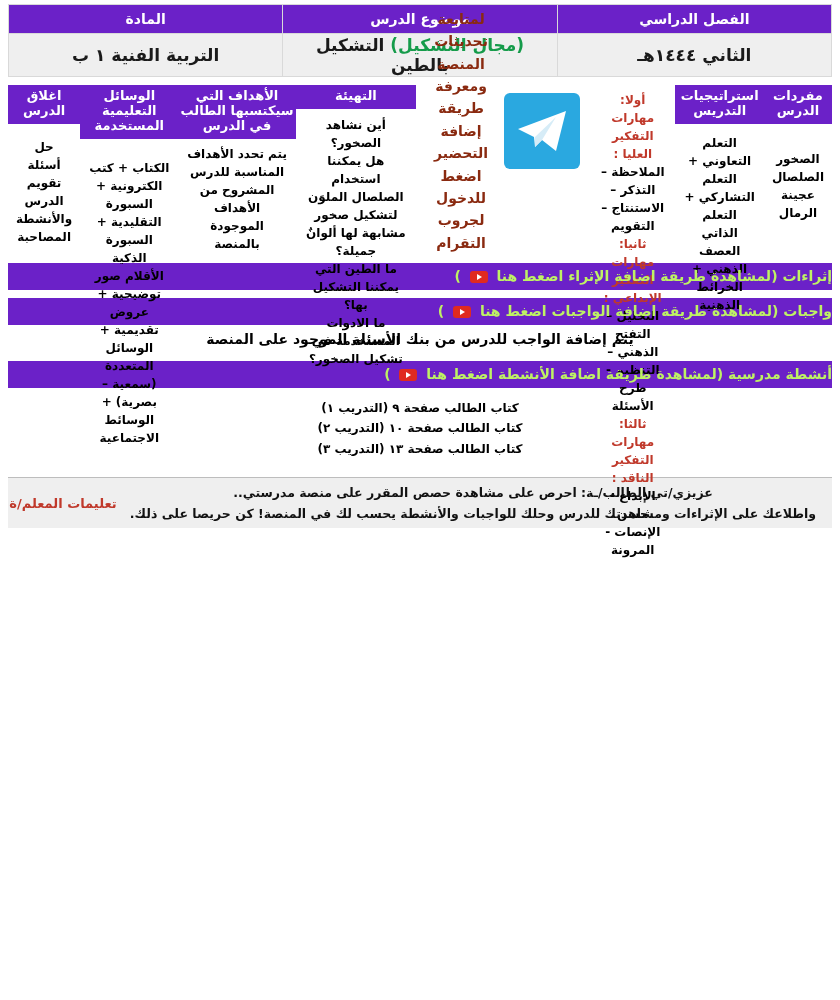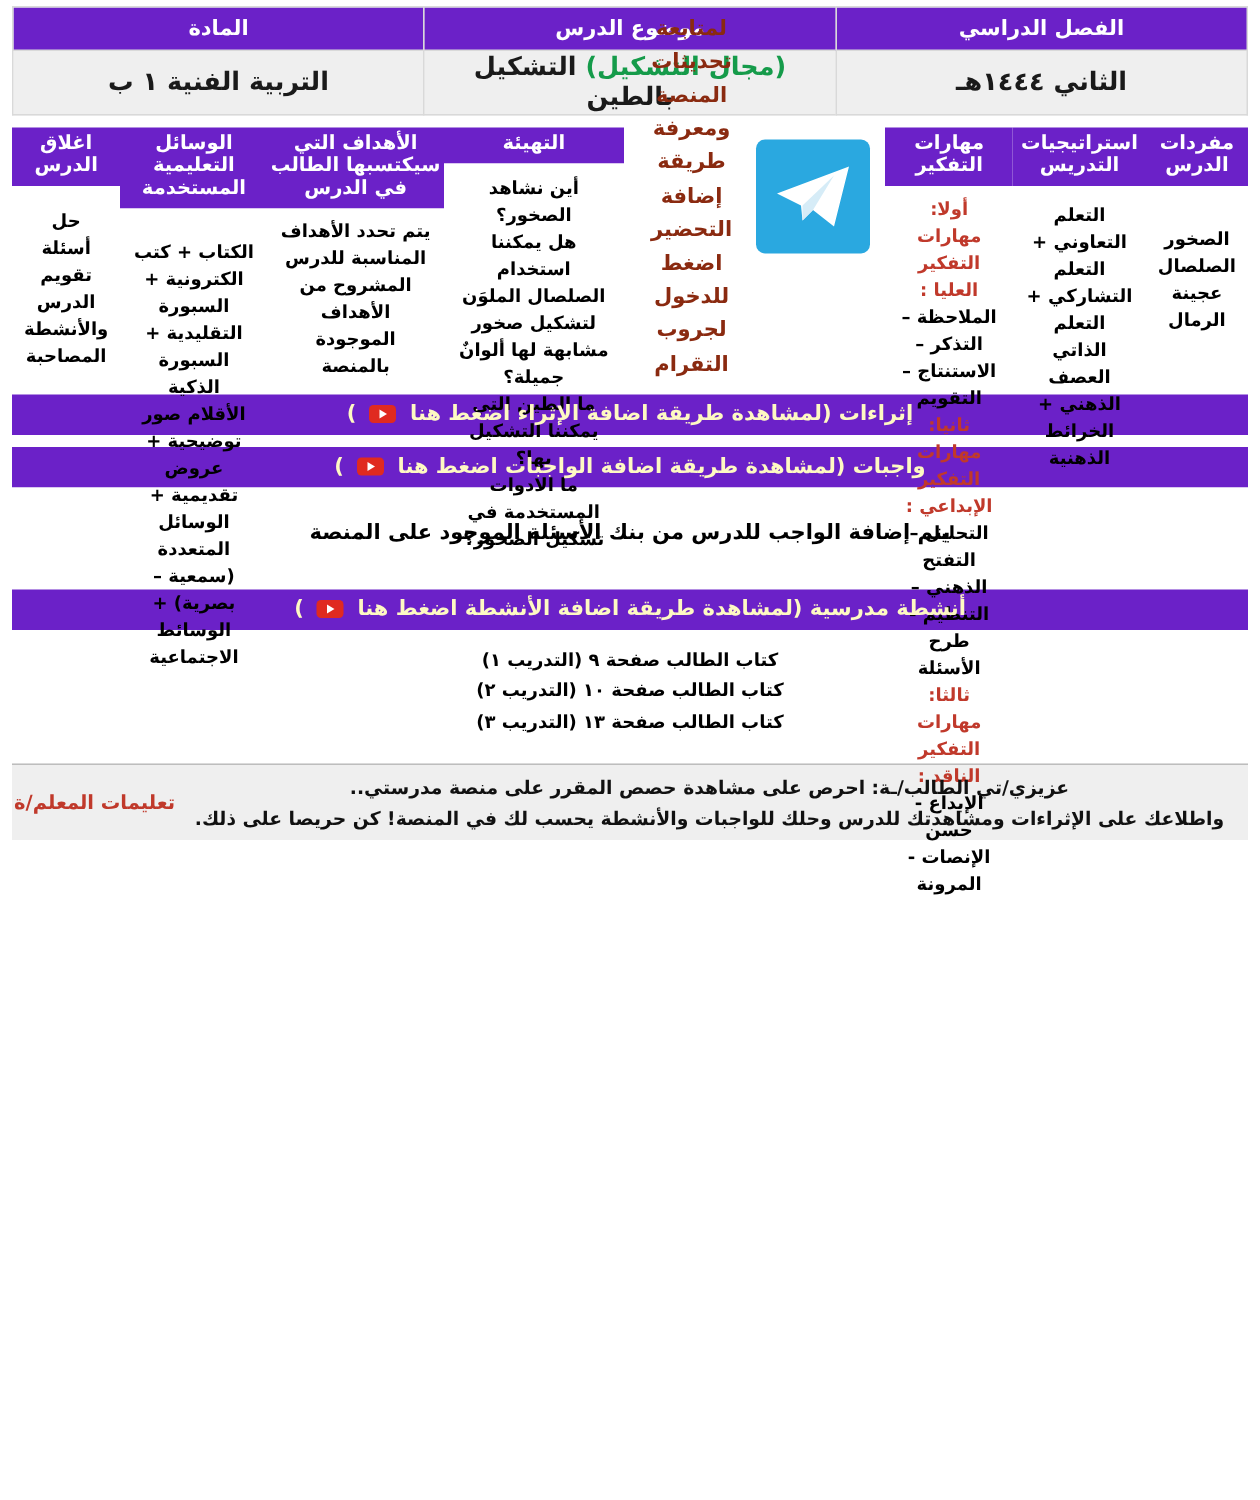--- a/index.html
+++ b/index.html
@@ -122,24 +122,23 @@
     border-radius: 6px;
     position: relative;
     flex: 0 0 auto;
   }
   .tg-badge svg { position: absolute; top: 14px; left: 12px; }
 
   
   .wide { width: 824px; margin-top: 8px; }
   .wide-head {
     background: #6b21c8;
-    color: #fef9c3;
+    color: #bef264;
     font-weight: bold;
     font-size: 14px;
-    text-align: center;
     padding: 5px 0 6px;
   }
   .wide-head .yt {
     display: inline-block;
     width: 18px;
     height: 12px;
     background: #e02a20;
     border-radius: 3px;
     position: relative;
     vertical-align: middle;
@@ -151,21 +150,21 @@
     top: 3px;
     left: 7px;
     border-left: 5px solid #ffffff;
     border-top: 3px solid transparent;
     border-bottom: 3px solid transparent;
   }
   .wide-body {
     text-align: center;
     font-weight: bold;
     font-size: 14px;
-    padding: 22px 0;
+    padding: 6px 0;
     background: #ffffff;
   }
   .wide-body.small {
     font-size: 12px;
     padding: 10px 0 8px;
     line-height: 1.7;
   }
   .wide-body.link { font-size: 14px; padding: 24px 0 18px; }
 
   
@@ -273,21 +272,20 @@
 
       <div class="panel">
         <div class="panel-head">استراتيجيات التدريس</div>
         <div class="panel-body center h-istrat">
           <p style="margin-top:4px">التعلم التعاوني + التعلم التشاركي + التعلم الذاتي</p>
           <p>العصف الذهني + الخرائط الذهنية</p>
         </div>
       </div>
 
       <div class="panel">
-        <div class="panel-head">مهارات التفكير</div>
         <div class="panel-body center h-maharat">
           <p class="sub-head-red">أولا: مهارات التفكير العليا :</p>
           <p>الملاحظة – التذكر – الاستنتاج – التقويم</p>
           <p class="sub-head-red">ثانيا: مهارات التفكير الإبداعي :</p>
           <p>التحليل – التفتح الذهني – التنظيم - طرح الأسئلة</p>
           <p class="sub-head-red">ثالثا: مهارات التفكير الناقد :</p>
           <p>الإبداع - حسن الإنصات - المرونة</p>
         </div>
       </div>
 

